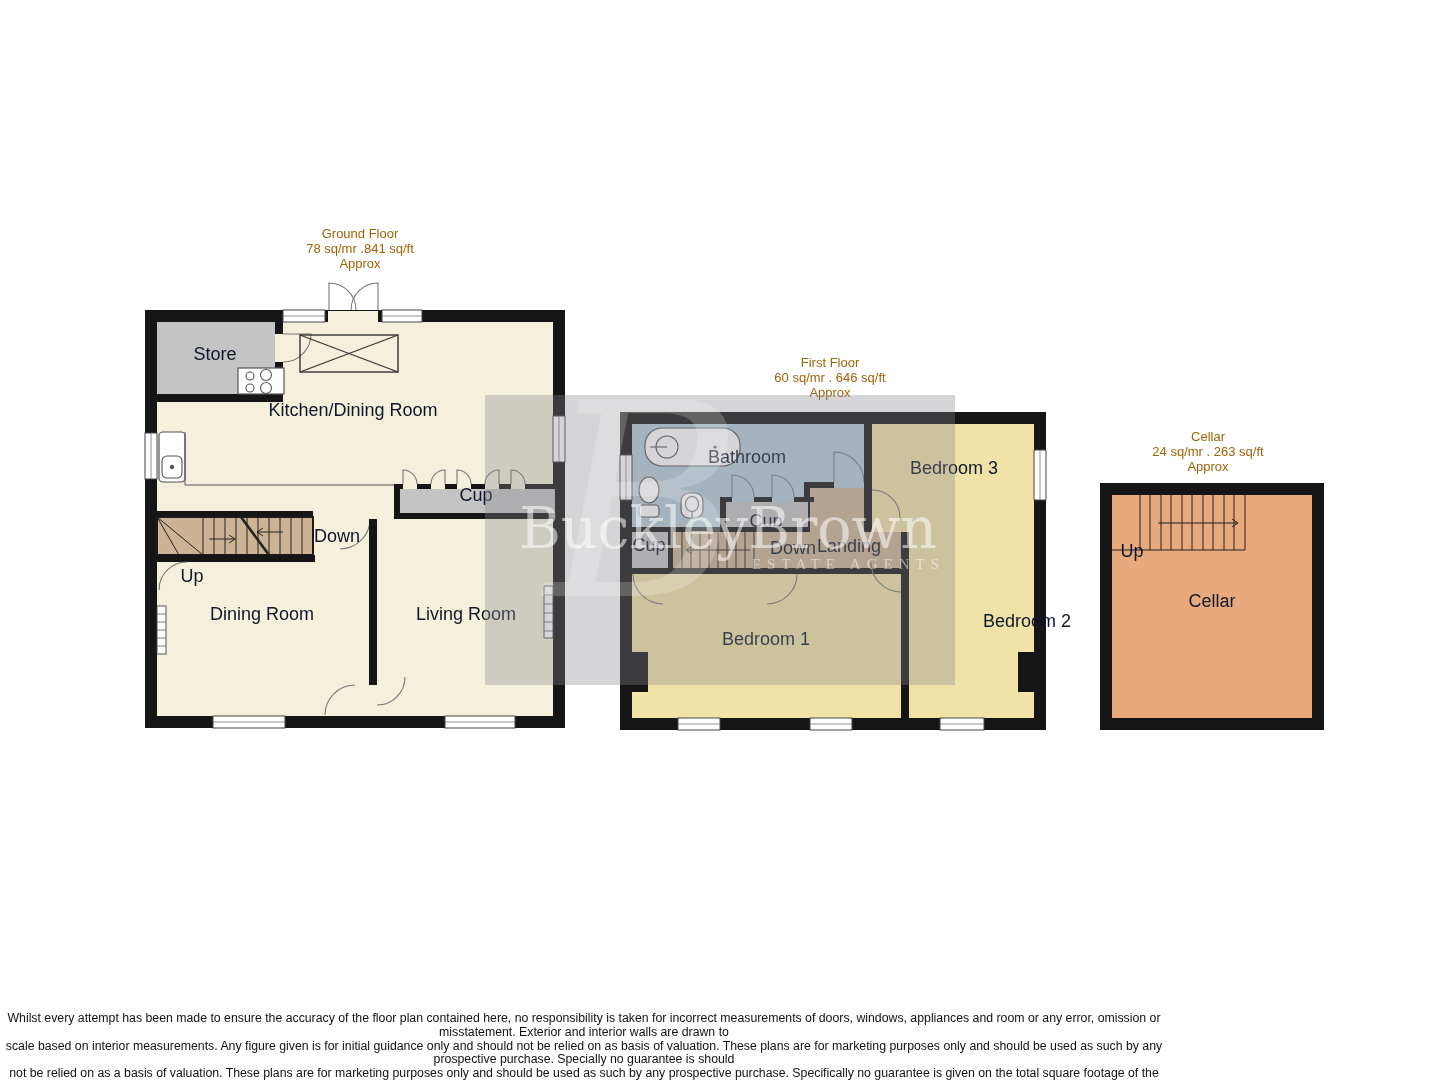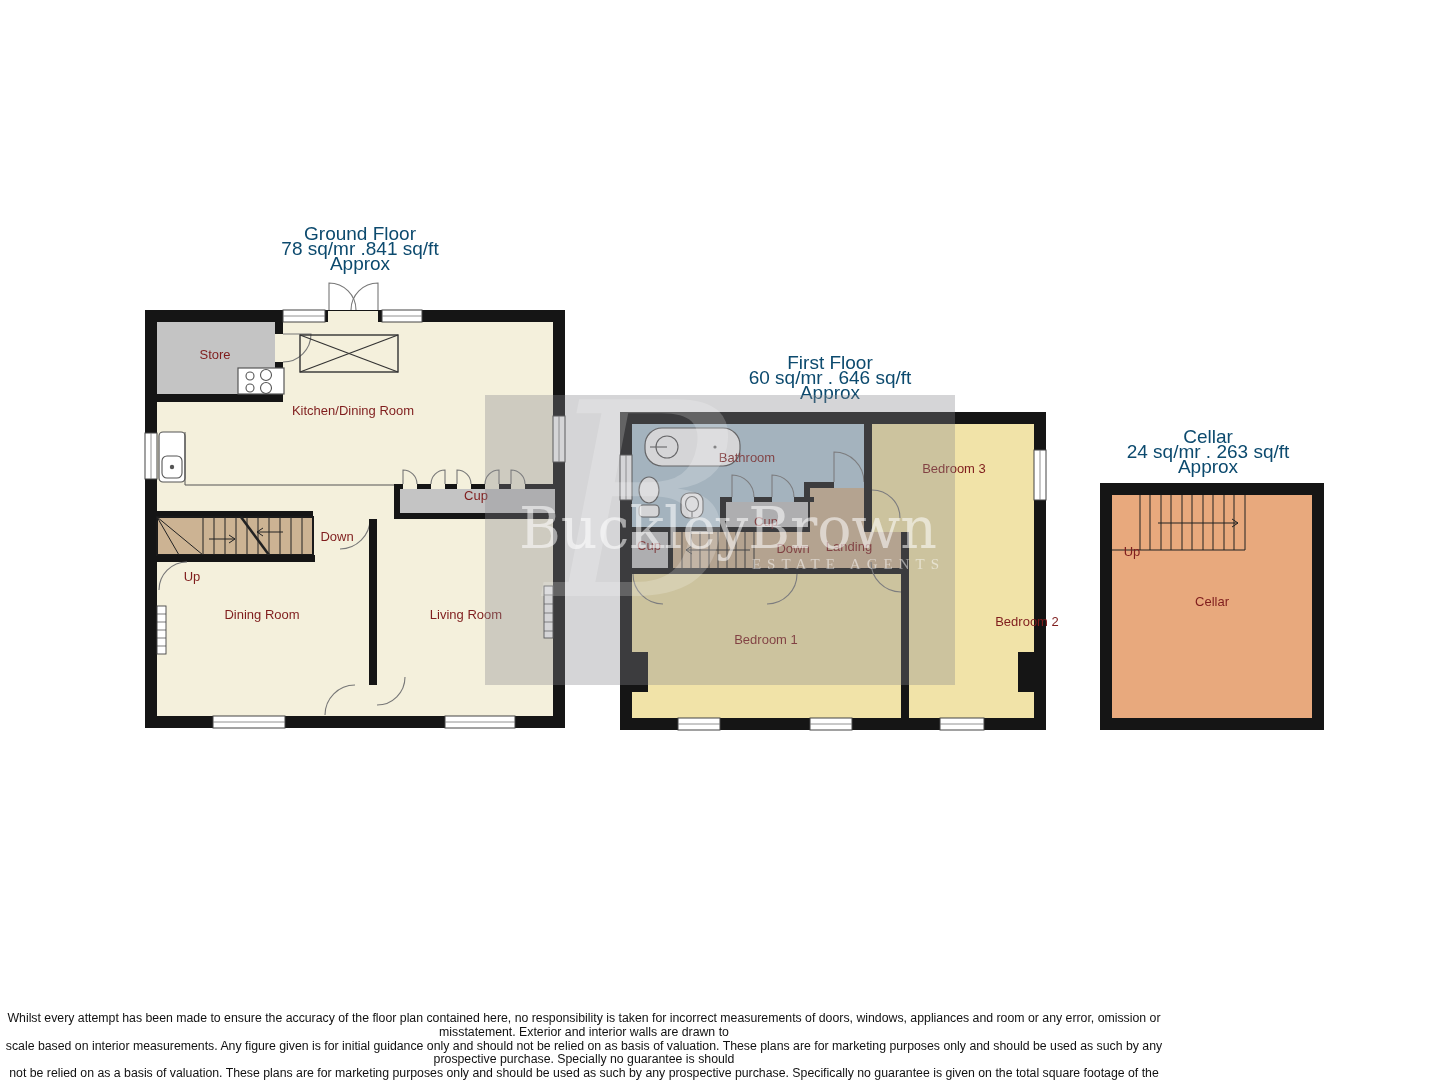--- a/index.html
+++ b/index.html
@@ -1,22 +1,22 @@
 <!DOCTYPE html>
 <html><head>
 <meta charset="utf-8">
 <style>
   html,body{margin:0;padding:0;background:#fff;}
   .page{position:relative;width:1440px;height:1080px;background:#fff;overflow:hidden;
         font-family:"Liberation Sans",sans-serif;color:#1a1a1a;}
   svg{position:absolute;overflow:visible;}
   .plan-title{position:absolute;transform:translateX(-50%);text-align:center;
-              font-size:19px;line-height:15px;color:#0c4a6e;z-index:2;white-space:nowrap;}
-  .room-label{position:absolute;transform:translate(-50%,-50%);font-size:13px;
-              color:#7f1d1d;white-space:nowrap;z-index:2;}
+              font-size:13px;line-height:15px;color:#a16207;z-index:2;white-space:nowrap;}
+  .room-label{position:absolute;transform:translate(-50%,-50%);font-size:18px;
+              color:#0f172a;white-space:nowrap;z-index:2;}
   .wm-box{position:absolute;left:485px;top:395px;width:470px;height:290px;
           background:rgba(134,134,140,0.35);z-index:3;}
   .wm-monogram{position:absolute;left:545px;top:368px;font-family:"DejaVu Serif",serif;
                font-style:italic;font-size:270px;line-height:270px;
                color:rgba(255,255,255,0.20);z-index:4;pointer-events:none;}
   .wm-brand{position:absolute;left:513px;top:498px;width:430px;text-align:center;
             font-family:"DejaVu Serif",serif;font-size:57px;line-height:60px;
             color:rgba(255,255,255,0.55);z-index:5;white-space:nowrap;}
   .wm-tagline{position:absolute;left:725px;top:556px;width:220px;text-align:right;
               font-family:Liberation Serif, serif;font-size:15px;letter-spacing:6px;

